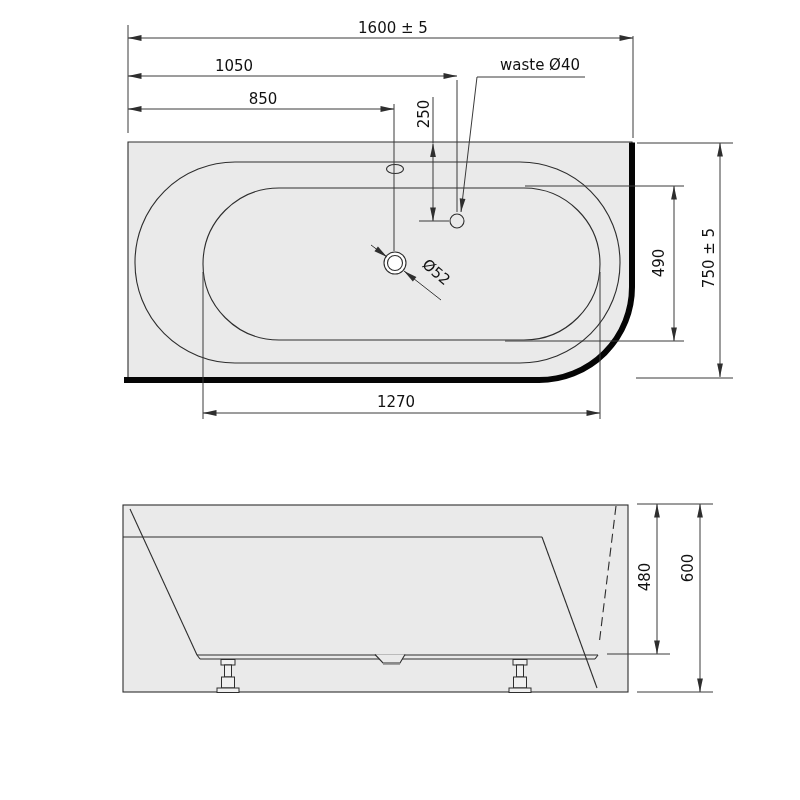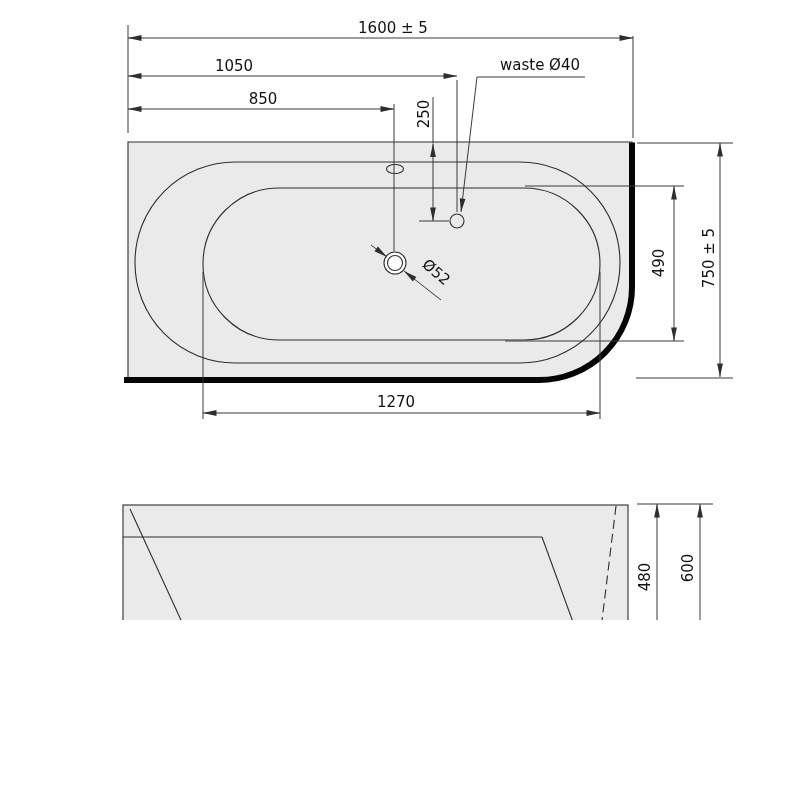--- a/index.html
+++ b/index.html
@@ -6,21 +6,21 @@
     margin: 0;
     padding: 0;
     width: 800px;
     height: 800px;
     background: #ffffff;
     font-family: "DejaVu Sans", "Liberation Sans", sans-serif;
   }
   #stage {
     position: relative;
     width: 800px;
-    height: 620px;
+    height: 800px;
     background: #ffffff;
     overflow: hidden;
   }
   svg { display: block; }
   text {
     font-family: "DejaVu Sans", "Liberation Sans", sans-serif;
     font-size: 15px;
     fill: #111111;
   }
   .thin  { stroke: #2e2e2e; stroke-width: 1.1; fill: none; }

